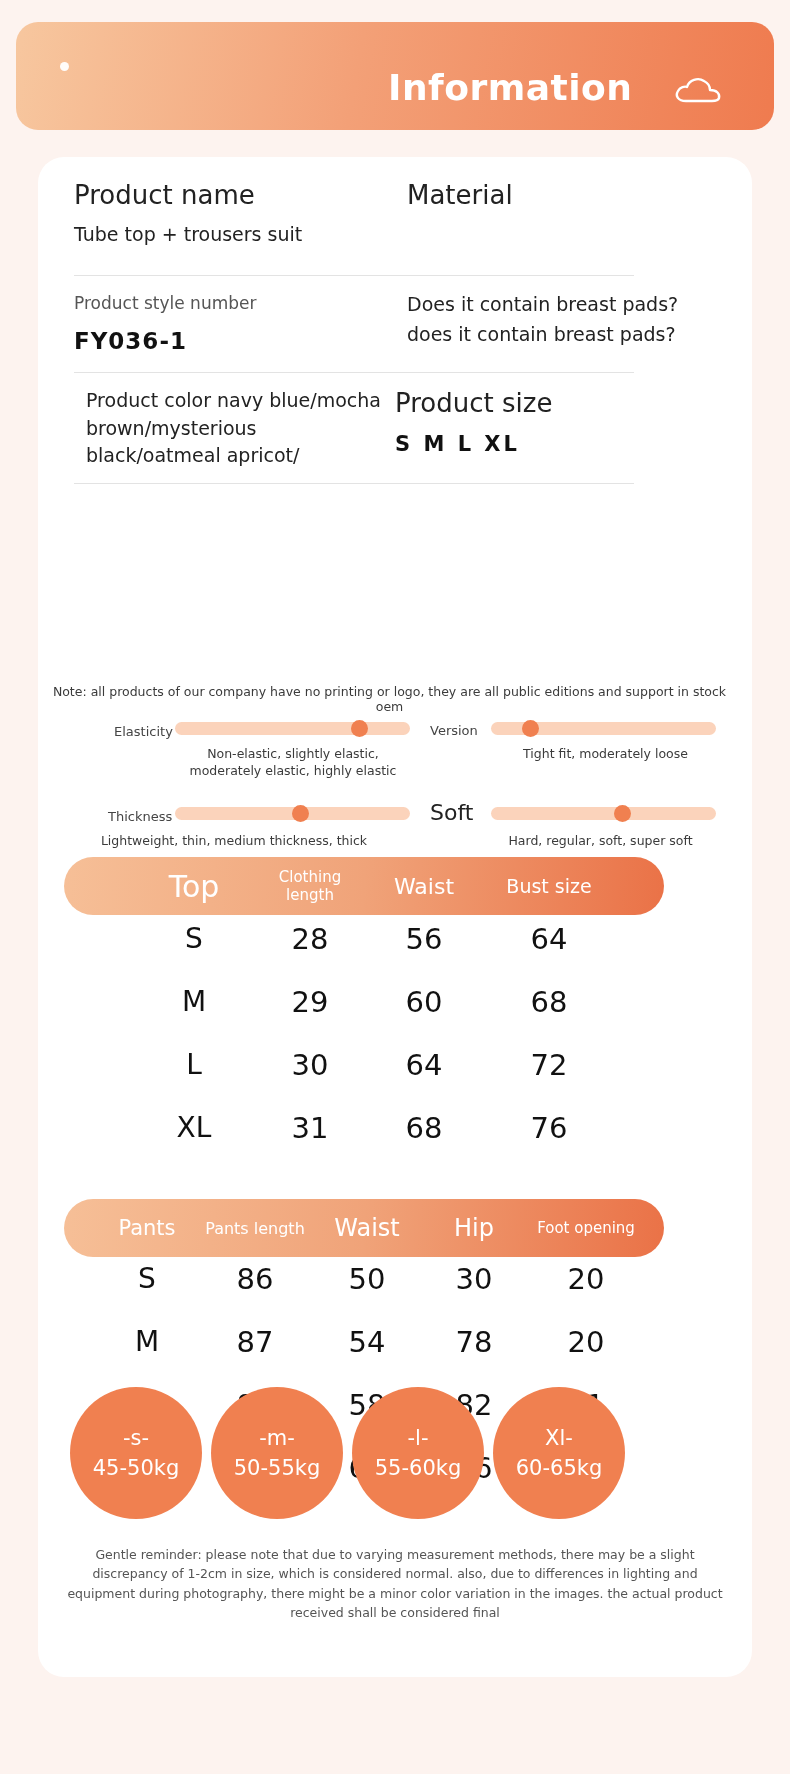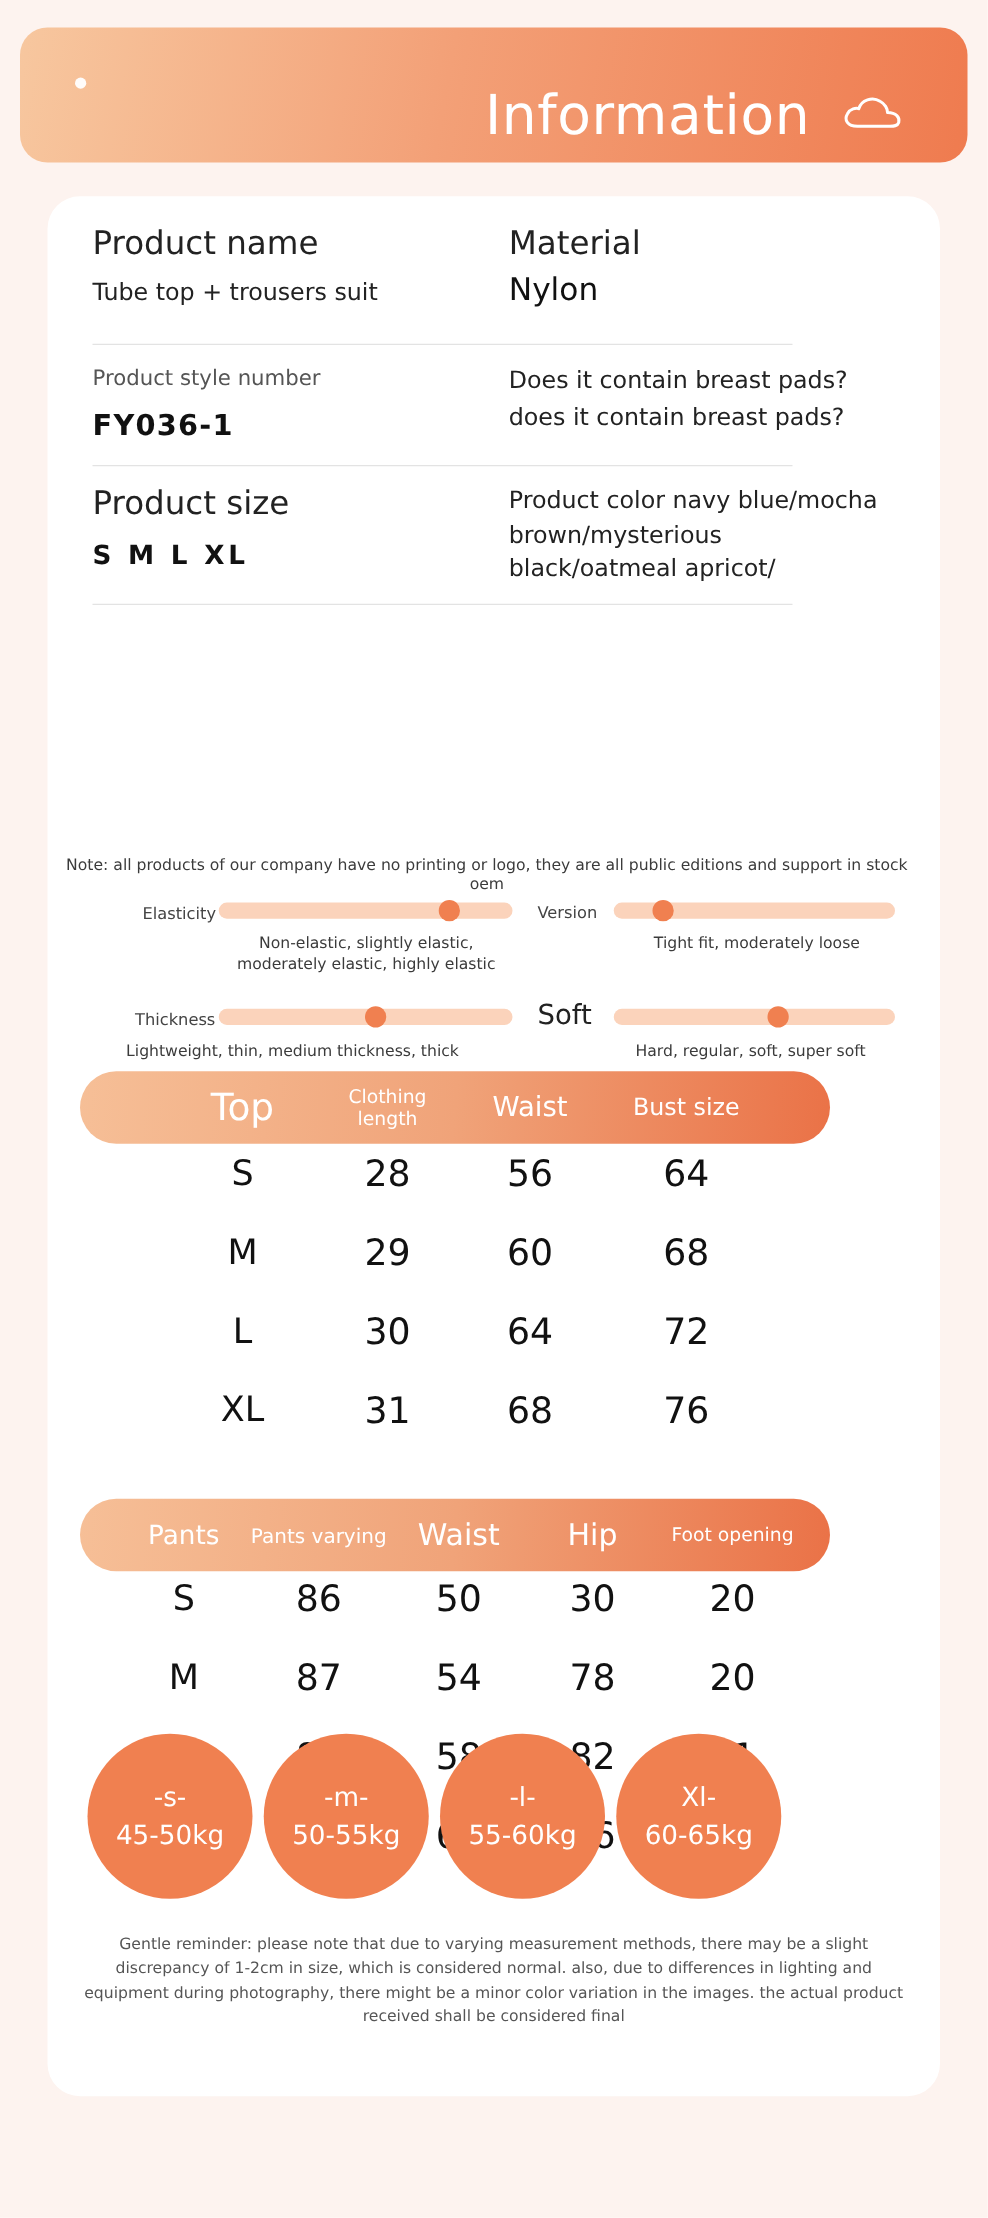--- a/index.html
+++ b/index.html
@@ -32,22 +32,22 @@
   .header .sub {
     position: absolute;
     left: 75px; top: 55px;
     font-size: 23px;
     color: #ffffff;
     letter-spacing: .2px;
   }
   .header .title {
     position: absolute;
     left: 372px; top: 45px;
-    font-size: 44px;
-    font-weight: normal;
+    font-size: 36px;
+    font-weight: bold;
     color: #ffffff;
     letter-spacing: .5px;
   }
   .header .cloud-icon {
     position: absolute;
     right: 52px; top: 53px;
     width: 50px; height: 30px;
   }
 
   
@@ -186,44 +186,43 @@
 
   <div class="info">
 
     <div class="inforow" style="height:96px;">
       <div class="col">
         <div class="lbl-lg">Product name</div>
         <div class="val-md" style="margin-top:10px;">Tube top + trousers suit</div>
       </div>
       <div class="col" style="padding-left:12px;">
         <div class="lbl-lg">Material</div>
-        <div class="val-lg" style="margin-top:4px;">Nylon</div>
       </div>
     </div>
     <div class="hr" style="width:560px;"></div>
 
     <div class="inforow" style="height:96px;padding-top:16px;justify-content:center;">
       <div class="col">
         <div class="lbl-sm">Product style number</div>
         <div class="bold-num" style="margin-top:14px;">FY036-1</div>
       </div>
       <div class="col" style="padding-left:12px;">
         <div class="val-md">Does it contain breast pads?</div>
         <div class="val-md" style="margin-top:4px;">does it contain breast pads?</div>
       </div>
     </div>
     <div class="hr" style="width:560px;"></div>
 
     <div class="inforow" style="height:110px;padding-top:14px;">
+      <div class="col" style="padding-left:12px;">
+        <div class="val-md" style="line-height:1.45;">Product color navy blue/mocha brown/mysterious black/oatmeal apricot/</div>
+      </div>
       <div class="col">
         <div class="lbl-lg">Product size</div>
         <div class="sizes" style="margin-top:12px;">S M L XL</div>
-      </div>
-      <div class="col" style="padding-left:12px;">
-        <div class="val-md" style="line-height:1.45;">Product color navy blue/mocha brown/mysterious black/oatmeal apricot/</div>
       </div>
     </div>
     <div class="hr" style="width:560px;"></div>
   </div>
 
   <div class="note">Note: all products of our company have no printing or logo, they are all public editions and support in stock oem</div>
 
   <div class="sliders">
 
     <div class="sl-block" style="left:0; top:0; width:320px;">
@@ -288,21 +287,21 @@
     <div class="trow">
       <span class="cell sz" style="left:90px; width:80px;">XL</span>
       <span class="cell" style="left:196px; width:100px;">31</span>
       <span class="cell" style="left:310px; width:100px;">68</span>
       <span class="cell" style="left:425px; width:120px;">76</span>
     </div>
   </div>
 
   <div class="tbl-head" style="left:26px; top:1042px; width:600px;">
     <span class="th" style="left:28px; font-size:21px; width:110px;">Pants</span>
-    <span class="th" style="left:136px; font-size:16px; width:110px;">Pants varying</span>
+    <span class="th" style="left:136px; font-size:16px; width:110px;">Pants length</span>
     <span class="th" style="left:248px; font-size:24px; width:110px;">Waist</span>
     <span class="th" style="left:360px; font-size:24px; width:100px;">Hip</span>
     <span class="th" style="left:462px; font-size:15px; width:120px;">Foot opening</span>
   </div>
 
   <div class="tbl-rows" style="left:26px; top:1105px; width:600px;">
     <div class="trow">
       <span class="cell sz" style="left:28px; width:110px;">S</span>
       <span class="cell" style="left:136px; width:110px;">86</span>
       <span class="cell" style="left:248px; width:110px;">50</span>

